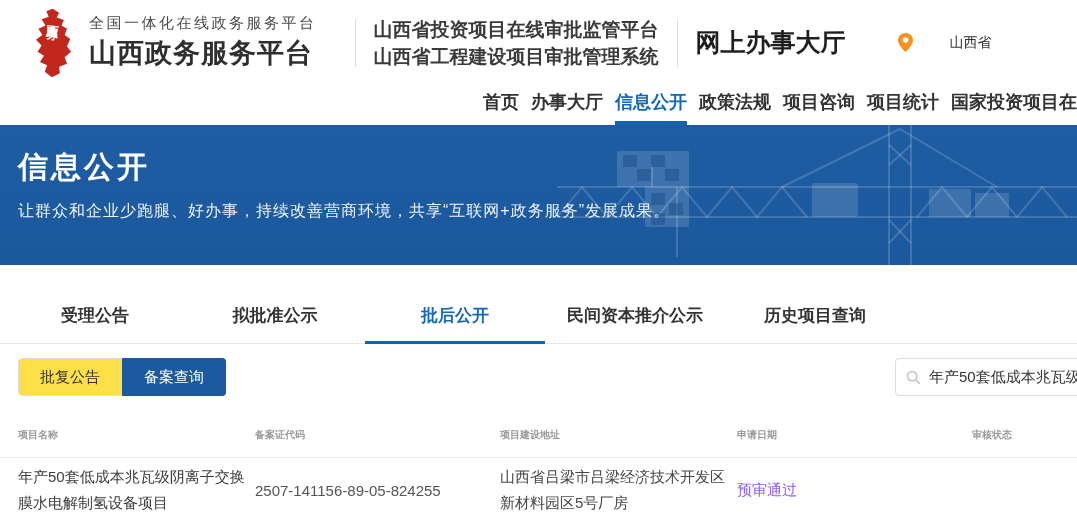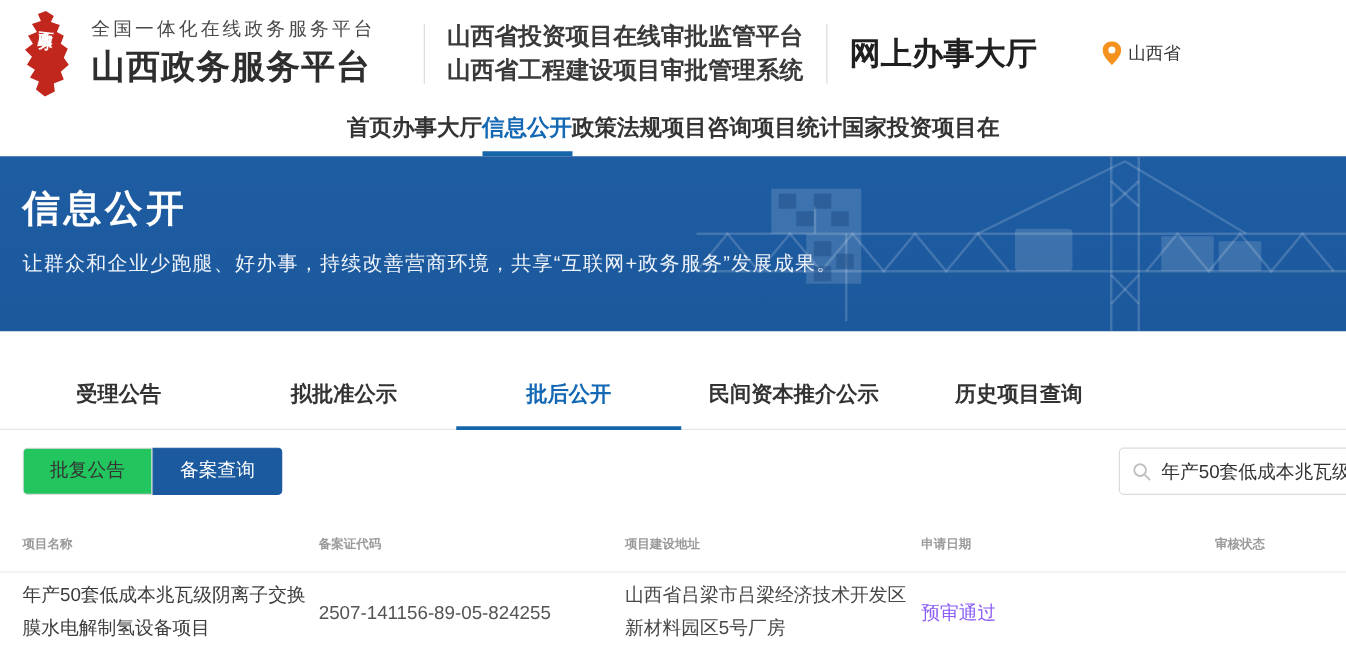--- a/index.html
+++ b/index.html
@@ -1,35 +1,35 @@
 <!DOCTYPE html>
 <html><head>
 <meta charset="utf-8">
 <style>
   * { box-sizing: border-box; margin: 0; padding: 0; }
   html,body { width:1077px; height:522px; overflow:hidden; background:#fff;
     font-family:"Liberation Sans","DejaVu Sans",sans-serif; }
 
   
-  .header { height:85px; display:flex; align-items:center; padding-left:14px; background:#fff; }
+  .header { height:85px; display:flex; align-items:center; padding-left:30px; background:#fff; }
   .logo { width:47px; height:70px; margin-right:12px; position:relative; flex:0 0 auto; }
   .logo svg { width:100%; height:100%; display:block; }
   .logo .logo-text { position:absolute; top:7px; left:15px; color:#fff; font-size:12px;
     font-weight:bold; writing-mode:vertical-rl; letter-spacing:1px; transform:rotate(6deg); }
   .brand { margin-right:20px; }
   .brand-small { font-size:15px; color:#4a4a4a; letter-spacing:2.5px; }
   .brand-large { font-size:27px; font-weight:bold; color:#2e2e2e; letter-spacing:1px; margin-top:2px; }
   .vdiv { width:1px; height:48px; background:#ddd; margin:0 18px; flex:0 0 auto; }
   .platform-lines { font-size:19px; font-weight:bold; color:#3a3a3a; line-height:27px; white-space:nowrap; }
   .hall-title { font-size:25px; font-weight:bold; color:#1f1f1f; white-space:nowrap; }
-  .location { display:flex; align-items:center; margin-left:52px; font-size:14px; color:#333; cursor:pointer; }
+  .location { display:flex; align-items:center; margin-left:52px; font-size:14px; color:#333; cursor:pointer;gap:31px; }
   .location svg { width:15px; height:19px; margin-right:6px; }
 
   
-  .nav { height:40px; display:flex; justify-content:center; align-items:center; }
+  .nav { height:40px; display:flex; justify-content:flex-end; align-items:center;gap:12px; }
   .nav-item { font-size:18px; font-weight:bold; color:#333; height:40px; line-height:34px;
     position:relative; white-space:nowrap; cursor:pointer; }
   .nav-item.active { color:#1568b3; }
   .nav-item.active::after { content:""; position:absolute; left:0; right:0; bottom:0;
     height:4px; background:#1565ab; }
 
   
   .banner { height:140px; background:linear-gradient(180deg,#1f5da3 0%,#1b589c 100%);
     position:relative; overflow:hidden; }
   .banner svg.crane { position:absolute; right:0; top:0; height:140px; width:520px; }
@@ -44,21 +44,21 @@
   .tab { width:180px; text-align:center; font-size:17px; font-weight:bold; color:#333;
     line-height:52px; position:relative; cursor:pointer; white-space:nowrap; }
   .tab.active { color:#1568b3; }
   .tab.active::after { content:""; position:absolute; left:0; right:0; bottom:-1px;
     height:3px; background:#1565ab; }
 
   
   .toolbar { margin-top:14px; height:38px; position:relative; padding-left:18px; }
   .btn-group { display:inline-flex; border-radius:4px; overflow:hidden; vertical-align:top; }
   .btn { height:38px; line-height:36px; padding:0 21px; font-size:15px; cursor:pointer; }
-  .btn-plain { background:#22c55e; color:#333; border:1px solid #dcdcdc; border-radius:4px 0 0 4px; }
+  .btn-plain { background:#fde047; color:#333; border:1px solid #dcdcdc; border-radius:4px 0 0 4px; }
   .btn-active { background:#1b5a9e; color:#fff; border:1px solid #1b5a9e; border-radius:0 2px 2px 0; }
   .search-box { position:absolute; left:895px; top:0; width:215px; height:38px;
     border:1px solid #dcdcdc; border-radius:4px; display:flex; align-items:center;
     padding:0 10px; background:#fff; }
   .search-box svg { width:15px; height:15px; margin-right:8px; flex:0 0 auto; }
   .search-box input { border:none; outline:none; font-size:15px; color:#333; width:100%;
     font-family:inherit; background:transparent; }
 
   
   .table { margin-top:16px; }

